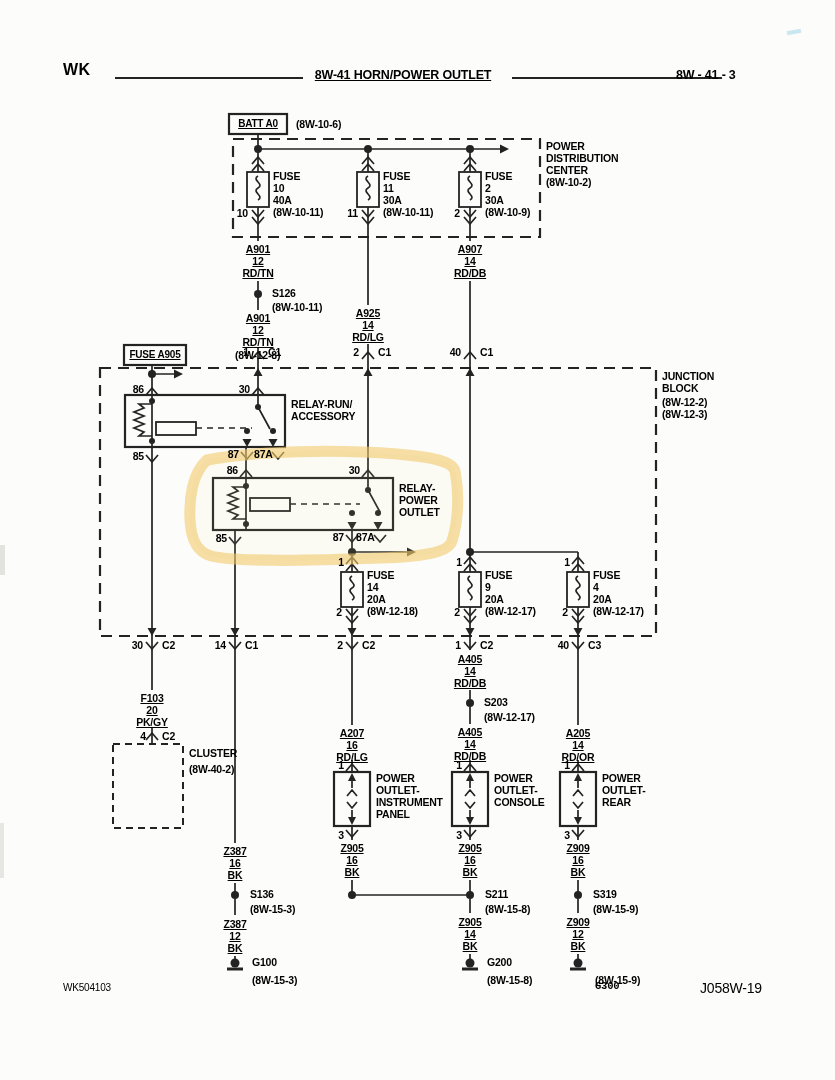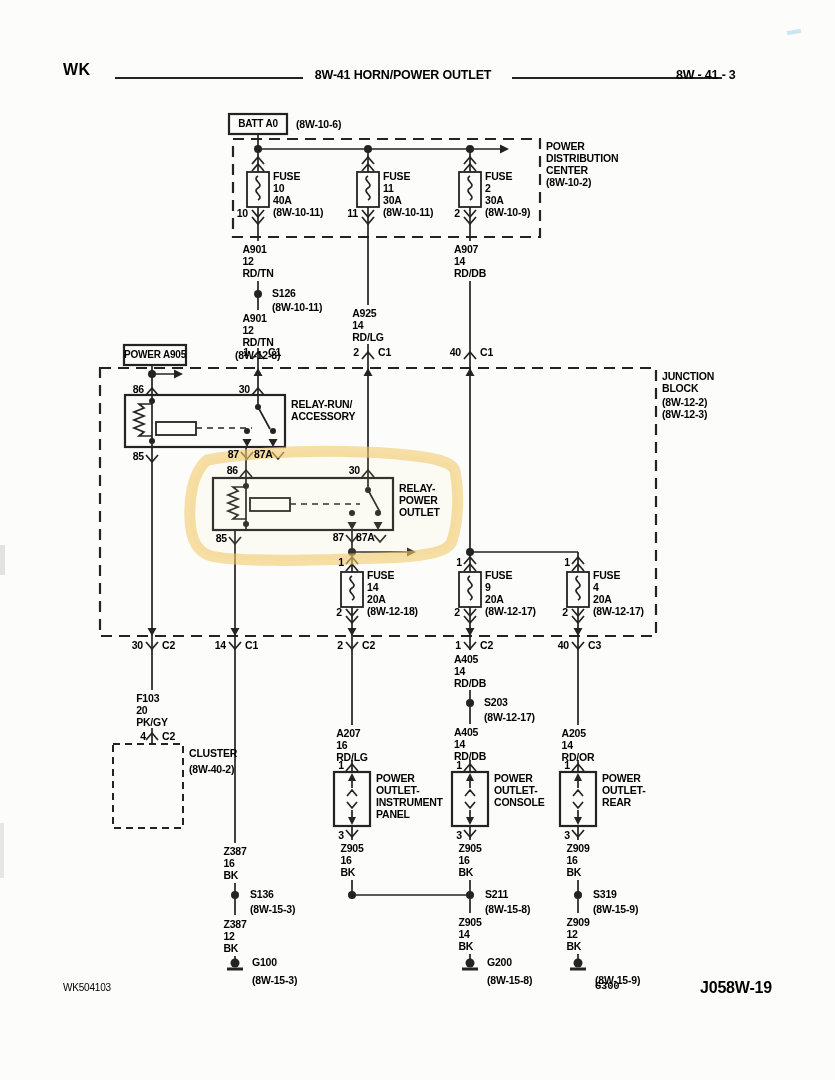--- a/index.html
+++ b/index.html
@@ -1,20 +1,20 @@
 <!DOCTYPE html>
 <html><head>
 <meta charset="utf-8">
 <style>
   html,body{margin:0;padding:0;background:#eee;}
   .page{position:relative;width:835px;height:1080px;background:#fcfcfa;overflow:hidden;
         font-family:"Liberation Sans",sans-serif;font-weight:bold;color:#000000;}
   svg.layer{position:absolute;left:0;top:0;}
   .t{position:absolute;font-size:10.5px;line-height:12px;white-space:pre-line;letter-spacing:-0.2px;}
-  .c{transform:translateX(-50%);text-align:left;}
+  .c{transform:translateX(-50%);text-align:center;text-decoration:underline;}
   .r{transform:translateX(-100%);text-align:right;}
   .hdr-model{font-size:16px;letter-spacing:0.5px;}
   .hdr-title{font-size:12.5px;}
   .battbox{font-size:10px;}
   .clusterbox{position:absolute;left:113px;top:744px;width:70px;height:84px;
               text-align:center;font-size:10px;line-height:13px;padding-top:7px;box-sizing:border-box;white-space:pre-line;}
   .art{position:absolute;}
   .w  {stroke:#232323;stroke-width:1.7;fill:none;}
   .w2 {stroke:#232323;stroke-width:2.2;fill:none;}
   .w3 {stroke:#232323;stroke-width:1.8;fill:none;}
@@ -215,21 +215,21 @@
 14
 RD/DB</div>
 
   <div class="t r" style="left:249px;top:346px;">1</div>
   <div class="t" style="left:268px;top:346px;">C1</div>
   <div class="t r" style="left:359px;top:346px;">2</div>
   <div class="t" style="left:378px;top:346px;">C1</div>
   <div class="t r" style="left:461px;top:346px;">40</div>
   <div class="t" style="left:480px;top:346px;">C1</div>
 
-  <div class="t battbox c" style="left:155px;top:349px;">POWER A905</div>
+  <div class="t battbox c" style="left:155px;top:349px;">FUSE A905</div>
   <div class="t" style="left:194px;top:349px;padding-left:41px;">(8W-12-8)</div>
   <div class="t" style="left:662px;top:370px;">JUNCTION
 BLOCK</div>
   <div class="t" style="left:662px;top:396px;">(8W-12-2)
 (8W-12-3)</div>
 
   <div class="t" style="left:291px;top:398px;">RELAY-RUN/
 ACCESSORY</div>
   <div class="t r" style="left:144px;top:383px;">86</div>
   <div class="t r" style="left:250px;top:383px;">30</div>
@@ -345,15 +345,15 @@
 BK</div>
   <div class="t" style="left:593px;top:888px;">S319</div>
   <div class="t" style="left:593px;top:903px;">(8W-15-9)</div>
   <div class="t c" style="left:578px;top:916px;">Z909
 12
 BK</div>
   <div class="t" style="left:595px;top:980px;font-family:Liberation Mono, monospace;">G300</div>
   <div class="t" style="left:595px;top:974px;">(8W-15-9)</div>
 
   <div class="t" style="left:63px;top:982px;font-weight:normal;font-size:10px;">WK504103</div>
-  <div class="t" style="left:700px;top:982px;font-weight:bold;font-size:16px;">J058W-19</div>
+  <div class="t" style="left:700px;top:982px;font-weight:normal;font-size:14px;">J058W-19</div>
 
 </div>
 
 </body></html>

